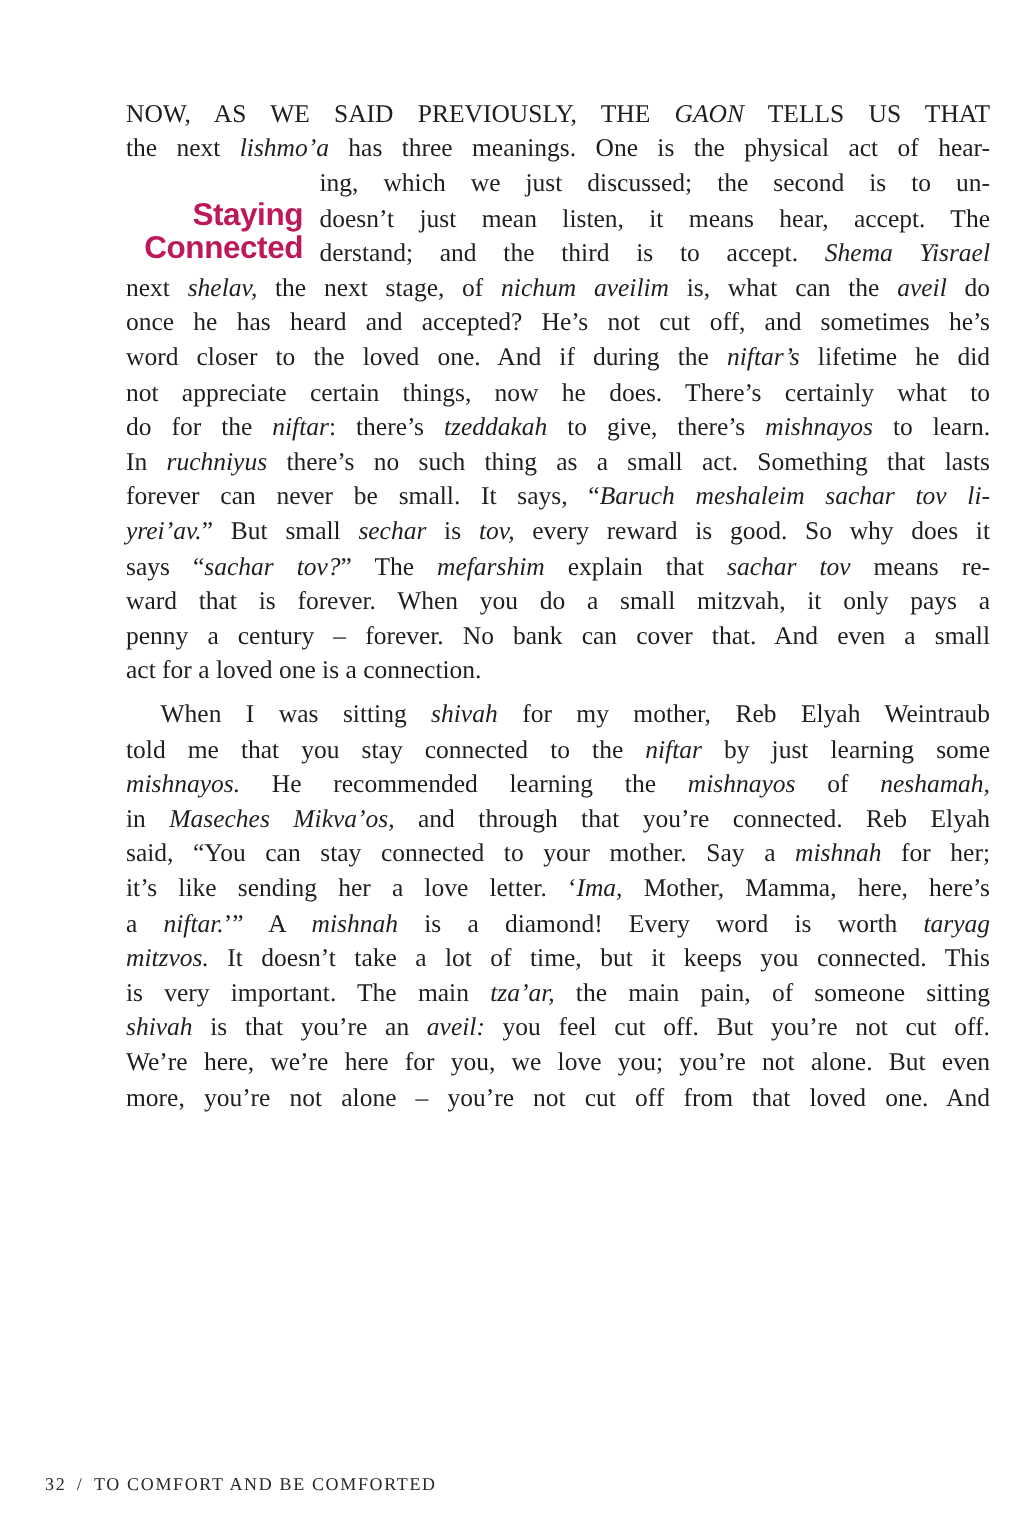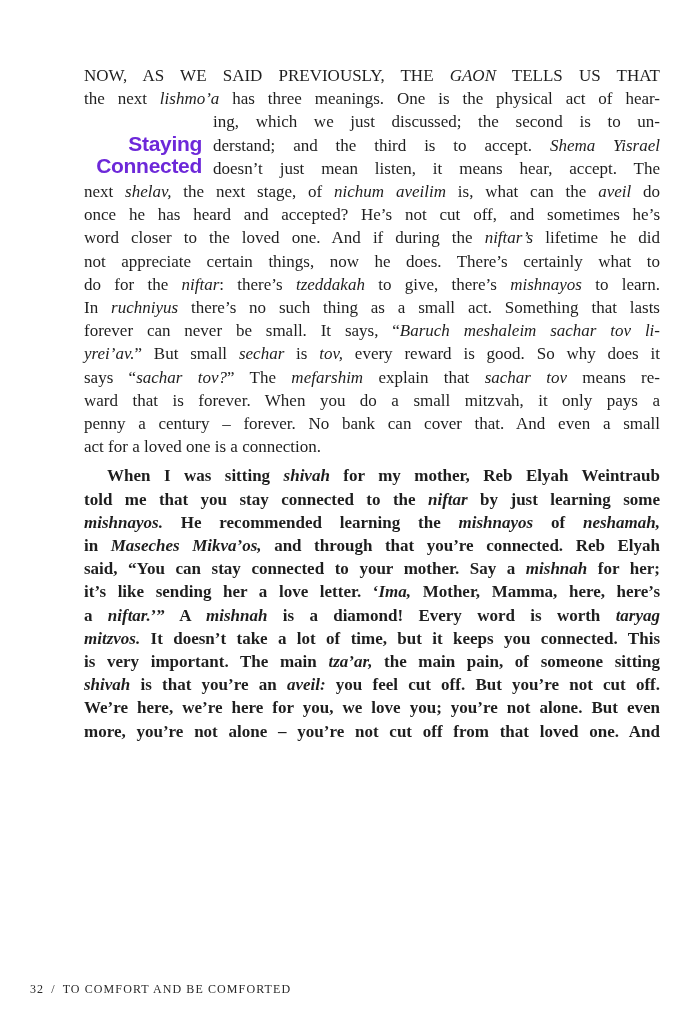--- a/index.html
+++ b/index.html
@@ -13,41 +13,41 @@
   }
   .text-block {
     position: absolute;
     left: 84px;
     top: 64px;
     width: 576px;
     font-size: 17px;
     line-height: 23.2px;
     color: #1e1e1e;
   }
-  .para + .para { margin-top: 6px; font-weight: bold; }
+  .para + .para { margin-top: 6px; }
   .line {
     text-align: justify;
     text-align-last: justify;
   }
   .line.last { text-align-last: left; }
   .line.wrap { margin-left: 129px; }
   .line.indent { text-indent: 23px; }
   .it { font-style: italic; }
   .margin-note {
     position: absolute;
     left: 84px;
     top: 133px;
     width: 118px;
     text-align: right;
     font-family: "Liberation Sans", sans-serif;
     font-weight: bold;
     font-size: 21px;
     line-height: 22px;
     letter-spacing: -0.3px;
-    color: #6d28d9;
+    color: #be185d;
   }
   .margin-note .mn-line { display: block; }
   .footer {
     position: absolute;
     left: 30px;
     top: 982px;
     font-size: 12px;
     letter-spacing: 1.1px;
     color: #282828;
     white-space: nowrap;
@@ -62,22 +62,22 @@
   <div class="margin-note">
     <span class="mn-line">Staying</span>
     <span class="mn-line">Connected</span>
   </div>
 
   <div class="text-block">
       <div class="para">
         <div class="line"><span>NOW, AS WE SAID PREVIOUSLY, THE </span><span class="it">GAON</span><span> TELLS US THAT</span></div>
         <div class="line"><span>the next </span><span class="it">lishmo’a</span><span> has three meanings. One is the physical act of hear-</span></div>
         <div class="line wrap"><span>ing, which we just discussed; the second is to un-</span></div>
+        <div class="line wrap"><span>doesn’t just mean listen, it means hear, accept. The</span></div>
         <div class="line wrap"><span>derstand; and the third is to accept. </span><span class="it">Shema Yisrael</span></div>
-        <div class="line wrap"><span>doesn’t just mean listen, it means hear, accept. The</span></div>
         <div class="line"><span>next </span><span class="it">shelav,</span><span> the next stage, of </span><span class="it">nichum aveilim</span><span> is, what can the </span><span class="it">aveil</span><span> do</span></div>
         <div class="line"><span>once he has heard and accepted? He’s not cut off, and sometimes he’s</span></div>
         <div class="line"><span>word closer to the loved one. And if during the </span><span class="it">niftar’s</span><span> lifetime he did</span></div>
         <div class="line"><span>not appreciate certain things, now he does. There’s certainly what to</span></div>
         <div class="line"><span>do for the </span><span class="it">niftar</span><span>: there’s </span><span class="it">tzeddakah</span><span> to give, there’s </span><span class="it">mishnayos</span><span> to learn.</span></div>
         <div class="line"><span>In </span><span class="it">ruchniyus</span><span> there’s no such thing as a small act. Something that lasts</span></div>
         <div class="line"><span>forever can never be small. It says, “</span><span class="it">Baruch meshaleim sachar tov li-</span></div>
         <div class="line"><span class="it">yrei’av.</span><span>” But small </span><span class="it">sechar</span><span> is </span><span class="it">tov,</span><span> every reward is good. So why does it</span></div>
         <div class="line"><span>says “</span><span class="it">sachar tov?</span><span>” The </span><span class="it">mefarshim</span><span> explain that </span><span class="it">sachar tov</span><span> means re-</span></div>
         <div class="line"><span>ward that is forever. When you do a small mitzvah, it only pays a</span></div>

